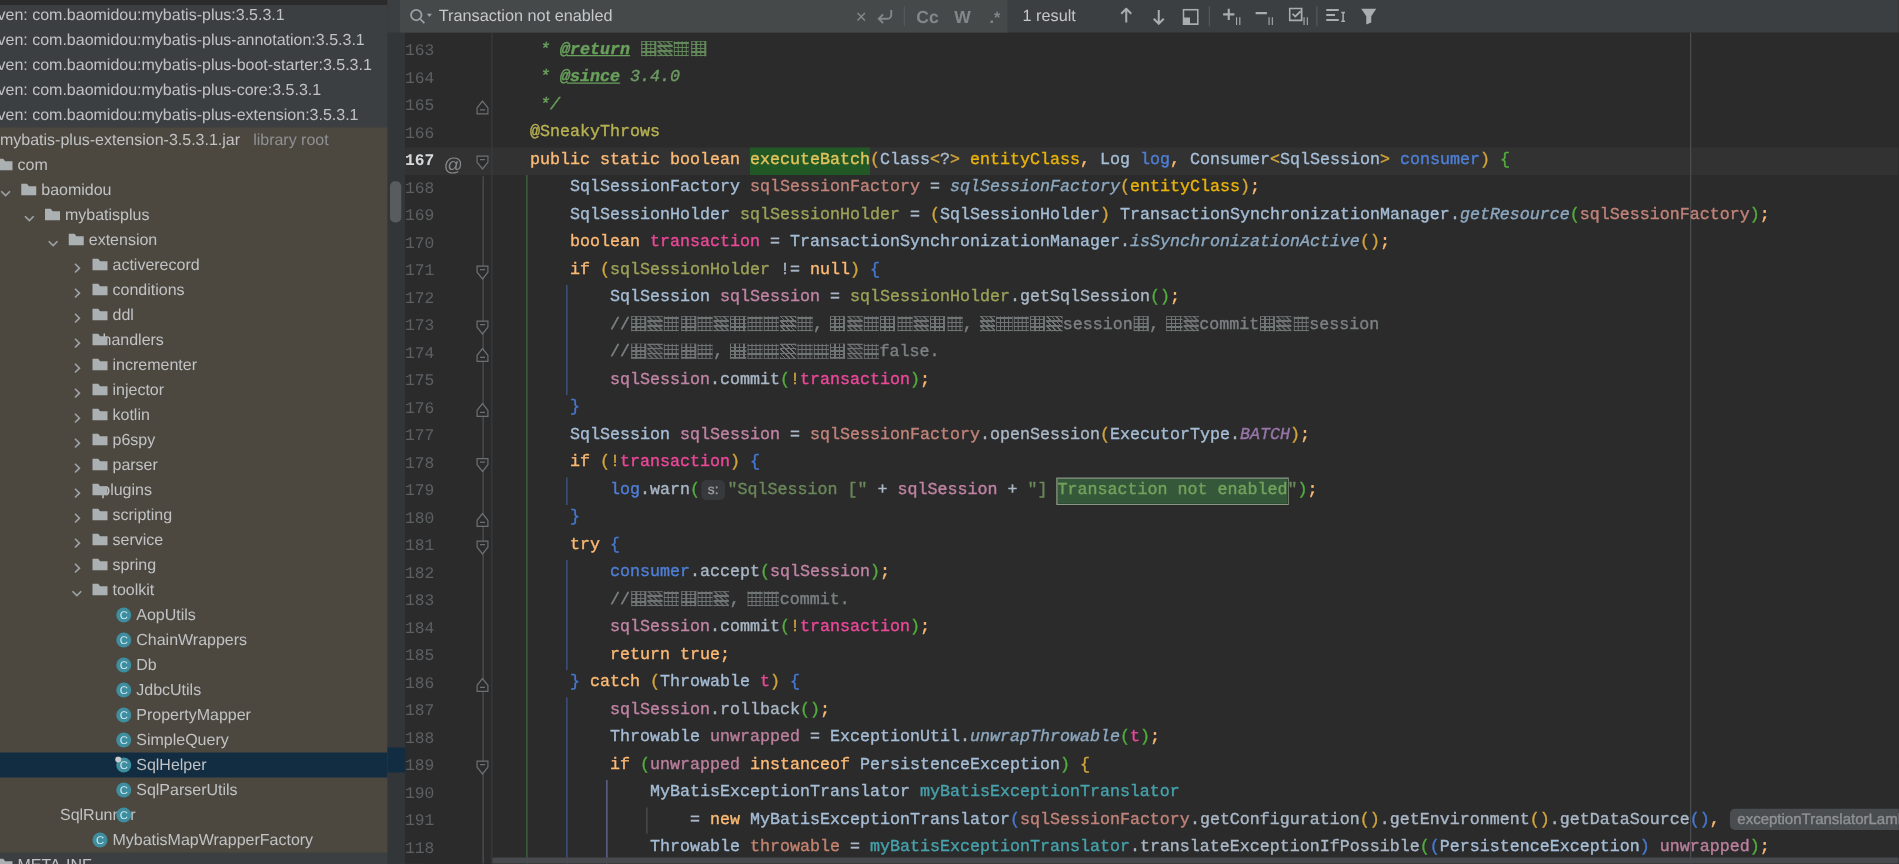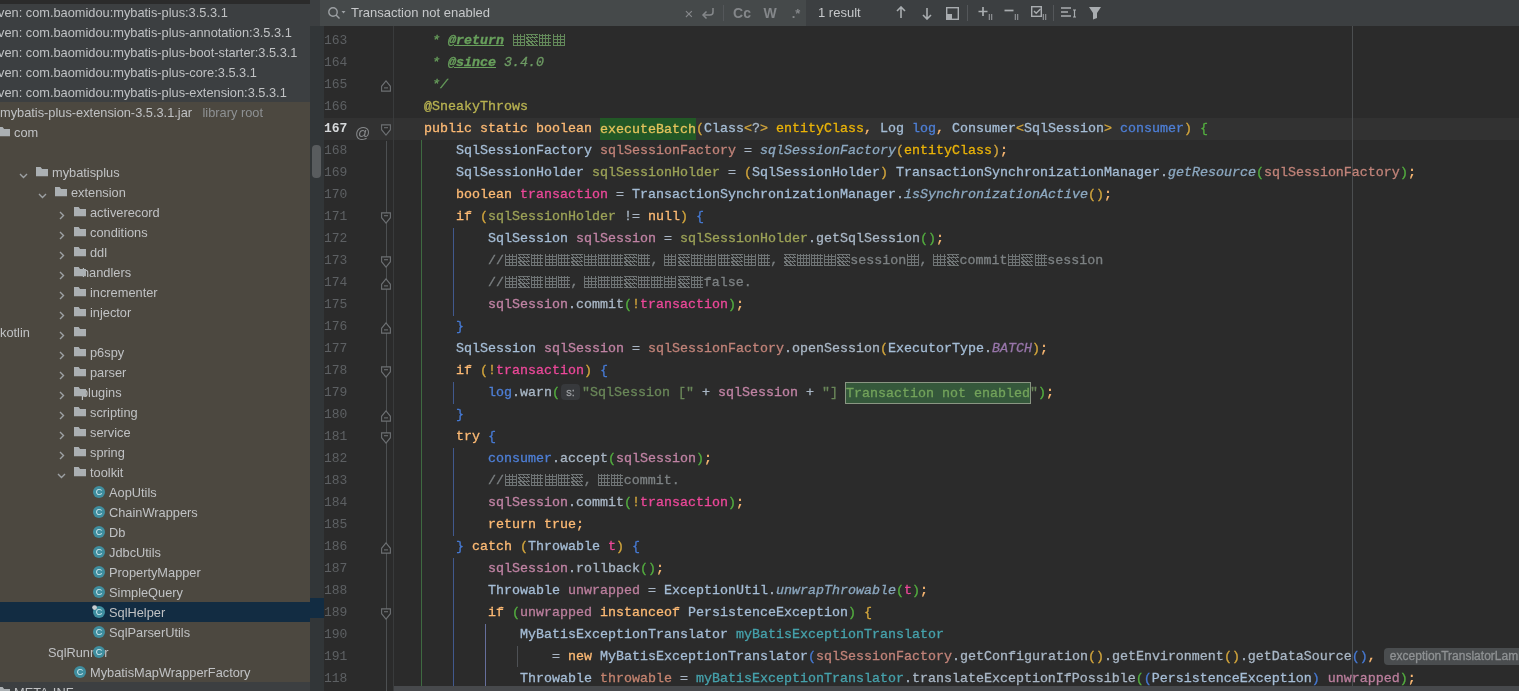--- a/index.html
+++ b/index.html
@@ -69,20 +69,27 @@
       <div class="tr" style="top:18px"><span class="tl" style="margin-left:-2px">ven: com.baomidou:mybatis-plus-annotation:3.5.3.1</span></div>
       <div class="tr" style="top:38px"><span class="tl" style="margin-left:-2px">ven: com.baomidou:mybatis-plus-boot-starter:3.5.3.1</span></div>
       <div class="tr" style="top:58px"><span class="tl" style="margin-left:-2px">ven: com.baomidou:mybatis-plus-core:3.5.3.1</span></div>
       <div class="tr" style="top:78px"><span class="tl" style="margin-left:-2px">ven: com.baomidou:mybatis-plus-extension:3.5.3.1</span></div>
       <div class="tr" style="top:98px"><span class="tl">mybatis-plus-extension-3.5.3.1.jar</span> <span class="tlg">library root</span></div>
       <div class="tr" style="top:118px"><span class="icw" style="left:-3px">
           <svg class="fi" width="14" height="13" viewBox="0 0 14 13">
             <path fill="#ABB0B3" d="M1 2h4.6l1.5 2H13v7.2H1z"></path>
           </svg>
         </span><span class="tl" style="margin-left:14px">com</span></div>
+      <div class="tr" style="top:138px"><span class="chw" style="left:-1px"><svg class="ch" width="11" height="11" viewBox="0 0 11 11">
+            <path fill="none" stroke="#9DA1A4" stroke-width="1.4" d="M2 4l3.5 3.5L9 4"></path>
+          </svg></span><span class="icw" style="left:16px">
+          <svg class="fi" width="14" height="13" viewBox="0 0 14 13">
+            <path fill="#ABB0B3" d="M1 2h4.6l1.5 2H13v7.2H1z"></path>
+          </svg>
+        </span><span class="tl" style="margin-left:33px">baomidou</span></div>
       <div class="tr" style="top:158px"><span class="chw" style="left:18px"><svg class="ch" width="11" height="11" viewBox="0 0 11 11">
             <path fill="none" stroke="#9DA1A4" stroke-width="1.4" d="M2 4l3.5 3.5L9 4"></path>
           </svg></span><span class="icw" style="left:35px">
           <svg class="fi" width="14" height="13" viewBox="0 0 14 13">
             <path fill="#ABB0B3" d="M1 2h4.6l1.5 2H13v7.2H1z"></path>
           </svg>
         </span><span class="tl" style="margin-left:52px">mybatisplus</span></div>
       <div class="tr" style="top:178px"><span class="chw" style="left:37px"><svg class="ch" width="11" height="11" viewBox="0 0 11 11">
             <path fill="none" stroke="#9DA1A4" stroke-width="1.4" d="M2 4l3.5 3.5L9 4"></path>
           </svg></span><span class="icw" style="left:54px">
@@ -131,21 +138,21 @@
           <svg class="fi" width="14" height="13" viewBox="0 0 14 13">
             <path fill="#ABB0B3" d="M1 2h4.6l1.5 2H13v7.2H1z"></path>
           </svg>
         </span><span class="tl" style="margin-left:90px">injector</span></div>
       <div class="tr" style="top:318px"><span class="chw" style="left:56px"><svg class="ch" width="11" height="11" viewBox="0 0 11 11">
             <path fill="none" stroke="#9DA1A4" stroke-width="1.4" d="M4 2l3.5 3.5L4 9"></path>
           </svg></span><span class="icw" style="left:73px">
           <svg class="fi" width="14" height="13" viewBox="0 0 14 13">
             <path fill="#ABB0B3" d="M1 2h4.6l1.5 2H13v7.2H1z"></path>
           </svg>
-        </span><span class="tl" style="">kotlin</span></div>
+        </span><span class="tl" style="margin-left:90px">kotlin</span></div>
       <div class="tr" style="top:338px"><span class="chw" style="left:56px"><svg class="ch" width="11" height="11" viewBox="0 0 11 11">
             <path fill="none" stroke="#9DA1A4" stroke-width="1.4" d="M4 2l3.5 3.5L4 9"></path>
           </svg></span><span class="icw" style="left:73px">
           <svg class="fi" width="14" height="13" viewBox="0 0 14 13">
             <path fill="#ABB0B3" d="M1 2h4.6l1.5 2H13v7.2H1z"></path>
           </svg>
         </span><span class="tl" style="margin-left:90px">p6spy</span></div>
       <div class="tr" style="top:358px"><span class="chw" style="left:56px"><svg class="ch" width="11" height="11" viewBox="0 0 11 11">
             <path fill="none" stroke="#9DA1A4" stroke-width="1.4" d="M4 2l3.5 3.5L4 9"></path>
           </svg></span><span class="icw" style="left:73px">

